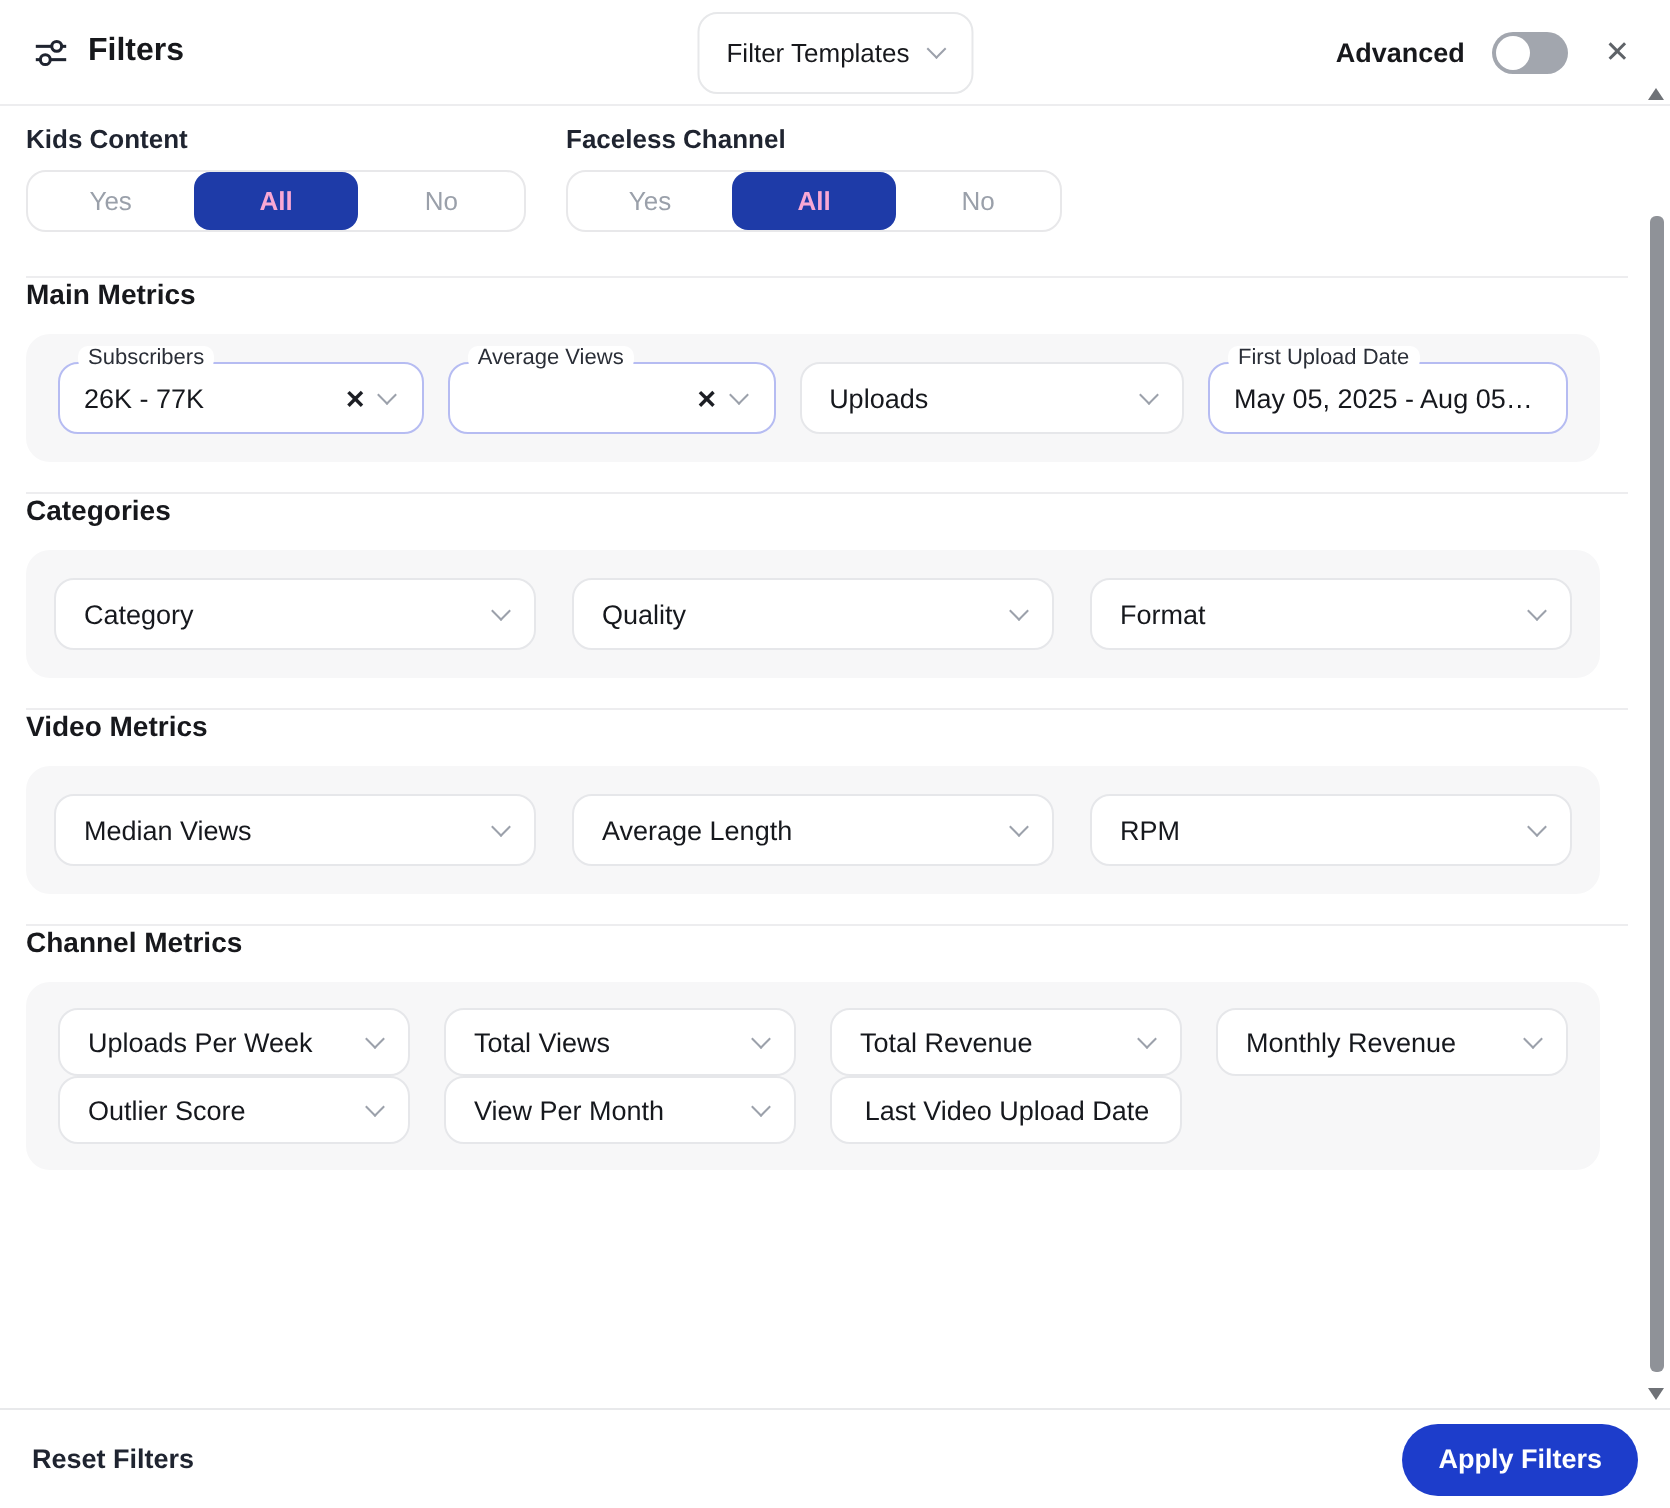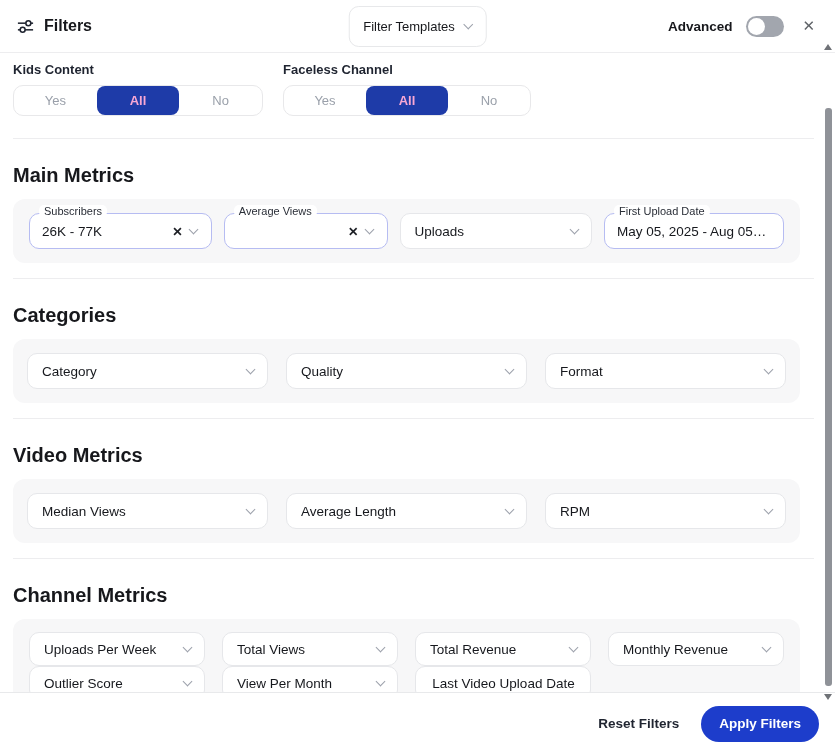--- a/index.html
+++ b/index.html
@@ -42,21 +42,21 @@
     height:31px; background:#fff;
   }
   .seg {
     flex:1; display:flex; align-items:center; justify-content:center;
     font-size:13px; color:#9aa0aa; cursor:pointer; border-radius:8px;
   }
   .seg.selected { background:var(--segment-selected,#1e3ba8); color:#f9a8d4; font-weight:bold;text-align:center; }
   .divider { height:1px; background:#ededef; margin-right:-14px; }
   .d1 { margin-top:22px; }
   .d2 { margin-top:15px; }
-  .section-heading { font-size:20px; font-weight:bold; color:#17181c; margin-top:25px; }
+  .section-heading { font-size:14px; font-weight:bold; color:#17181c; }
   .panel {
     background:#f7f7f8; border-radius:12px; margin-top:12px;
     padding:14px 16px; display:flex; gap:12px; align-items:center;
   }
   
   .ofield {
     position:relative; height:36px; background:#fff;
     border:1px solid #b6bcf2; border-radius:10px;
     display:flex; align-items:center; padding:0 14px 0 12px; cursor:pointer;
   }
@@ -80,23 +80,23 @@
     padding:0 13px 0 14px; font-size:13.5px; color:#16181d; cursor:pointer;
   }
   .w-sub{width:190px;} .w-avg{width:170px;} .w-upl{width:200px;} .w-fud{width:180px;}
   .w-cat{width:241px;}
   .channel-panel { display:block; padding:13px 16px; }
   .ch-row { display:flex; gap:17px; }
   .ch-row + .ch-row { }
   .ch-row .dd { height:34px; width:176px; }
   
   .footer {
-    position:absolute; left:0; right:0; bottom:0; height:62px; background:#fff;
+    position:absolute; left:0; right:0; bottom:0; height:50px; background:#fff;
     border-top:1px solid #e8e9eb; display:flex; align-items:center;
-    justify-content:flex-end; gap:22px; padding:0 16px;
+    justify-content:space-between; gap:22px; padding:0 16px;
   }
   .reset-btn { font-size:13.5px; font-weight:bold; color:#1f2430; cursor:pointer; }
   .apply-btn {
     background:var(--apply-button,#1d3dcb); color:#fff; font-size:13.5px; font-weight:bold;
     border:none; border-radius:18px; height:36px; padding:0 18px; cursor:pointer;
   }
   
   .scrollbar { position:absolute; right:0; top:42px; bottom:52px; width:13px; }
   .sb-arrow-up, .sb-arrow-down {
     position:absolute; left:2px; width:0; height:0; cursor:pointer;

